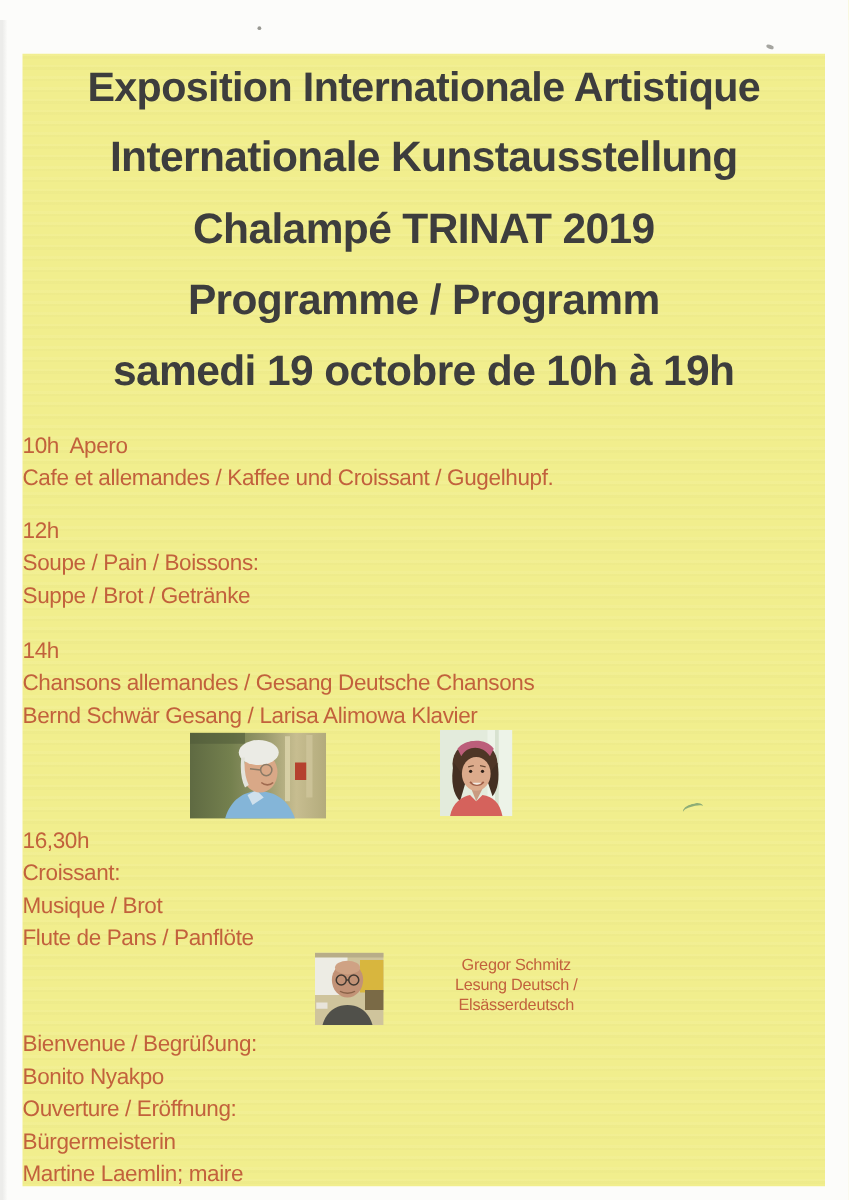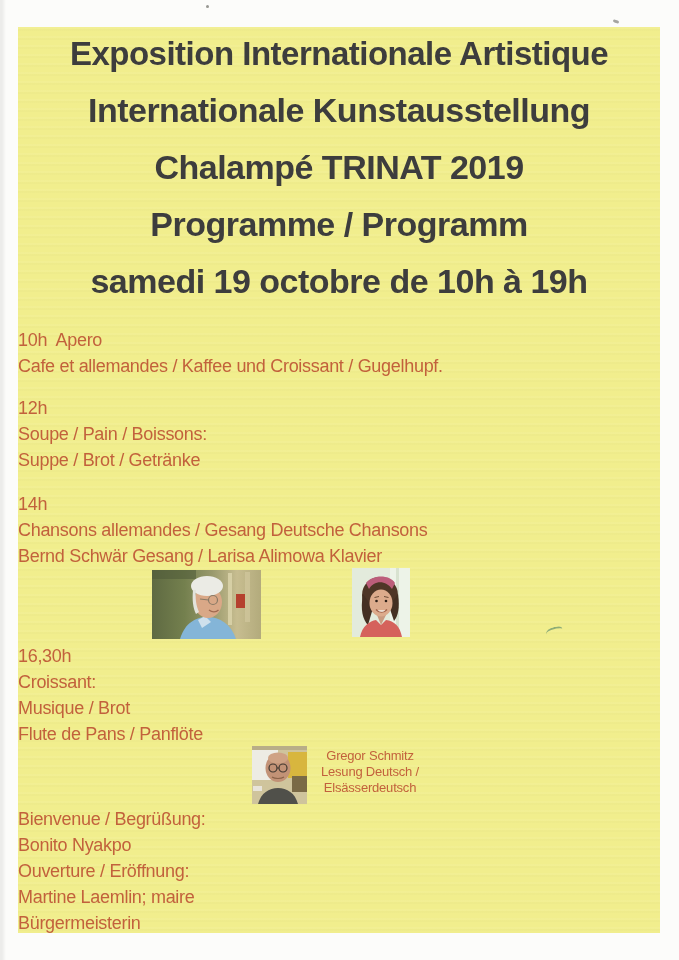--- a/index.html
+++ b/index.html
@@ -5,20 +5,21 @@
   html,body { margin:0; padding:0; }
   body {
     width:679px; height:960px;
     background:#fcfcfa;
     font-family:"Liberation Sans", sans-serif;
     position:relative; overflow:hidden;
   }
   .page {
     position:absolute; inset:0;
     background:linear-gradient(90deg,#ececea 0 2px, #fcfcfa 6px);
+    margin-top:16px;
   }
   .poster {
     position:absolute; left:18px; top:27px; width:642px; height:906px;
     background:#f1ee8d;
     background-image:
       repeating-linear-gradient(180deg, rgba(255,255,255,0.05) 0 2px, rgba(0,0,0,0.012) 2px 4px, rgba(255,255,255,0) 4px 9px);
   }
   
   .title-block { position:absolute; top:-2px; left:0; right:0; }
   .title-line {
@@ -40,21 +41,21 @@
   .sec-closing { top:779px; }
   
   .photo { position:absolute; overflow:hidden; }
   .photo svg { display:block; }
   .photo-bernd  { left:134px; top:543px; width:109px; height:69px; }
   .photo-larisa { left:334px; top:541px; width:58px;  height:69px; }
   .photo-gregor { left:234px; top:719px; width:55px;  height:58px; }
   
   .gregor-caption {
     position:absolute; left:289px; top:721px; width:126px;
-    text-align:center; color:#c2613c;
+    text-align:center; color:#c2613c;padding-left:43px;
   }
   .cline { font-size:13px; line-height:16px; letter-spacing:-0.2px; white-space:pre; }
   
   .speck { position:absolute; border-radius:50%; }
   .speck-a { left:206px; top:5px;  width:3px; height:3px; background:rgba(70,70,60,0.55); }
   .speck-b { left:613px; top:20px; width:6px; height:3px; background:rgba(60,60,50,0.45); transform:rotate(18deg); border-radius:40%; }
   .scribble {
     position:absolute; left:528px; top:600px; width:17px; height:8px;
     border-top:2px solid rgba(60,120,100,0.55);
     border-radius:60% 40% 50% 50%;
@@ -171,19 +172,19 @@
     <div class="gregor-caption">
       <div class="cline">Gregor Schmitz</div>
       <div class="cline">Lesung Deutsch /</div>
       <div class="cline">Elsässerdeutsch</div>
     </div>
 
     <div class="section sec-closing">
       <div class="bline">Bienvenue / Begrüßung:</div>
       <div class="bline">Bonito Nyakpo</div>
       <div class="bline">Ouverture / Eröffnung:</div>
+      <div class="bline">Bürgermeisterin</div>
       <div class="bline">Martine Laemlin; maire</div>
-      <div class="bline">Bürgermeisterin</div>
     </div>
 
     <div class="scribble"></div>
   </div>
 </div>
 
 </body></html>

